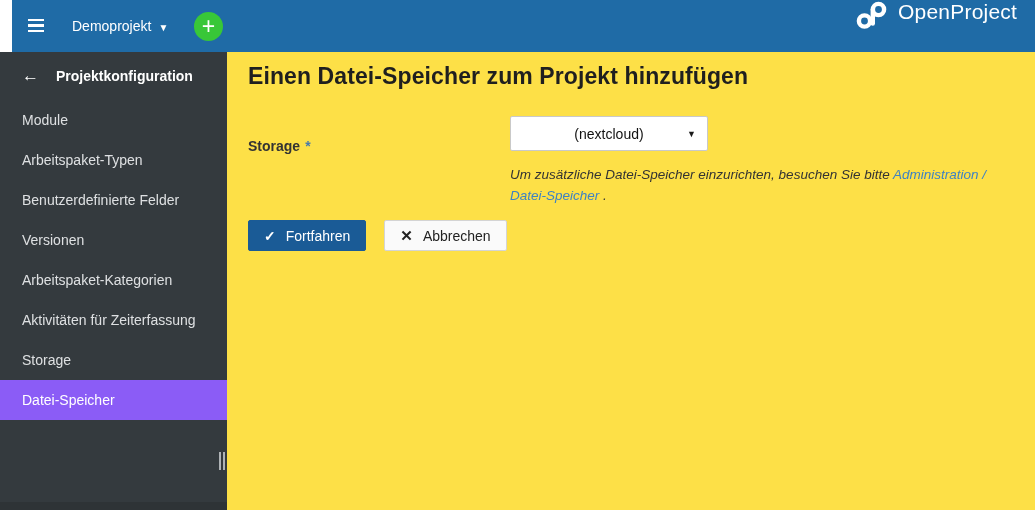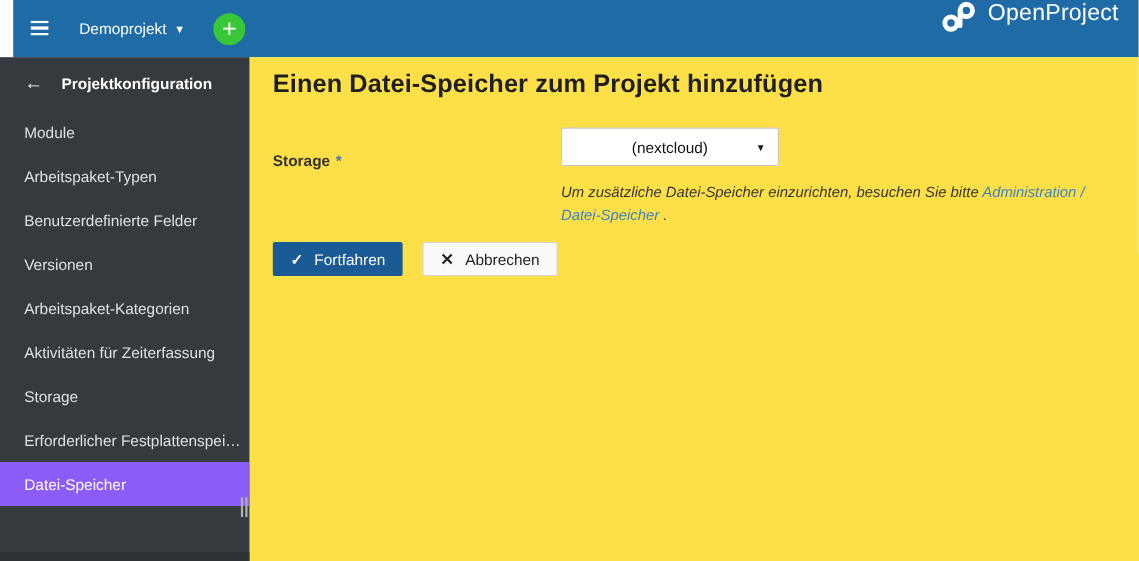--- a/index.html
+++ b/index.html
@@ -149,21 +149,20 @@
     <span class="sb-back">←</span>
     <span class="sb-header-label">Projektkonfiguration</span>
   </div>
   <div class="sb-item">Module</div>
   <div class="sb-item">Arbeitspaket-Typen</div>
   <div class="sb-item">Benutzerdefinierte Felder</div>
   <div class="sb-item">Versionen</div>
   <div class="sb-item">Arbeitspaket-Kategorien</div>
   <div class="sb-item">Aktivitäten für Zeiterfassung</div>
   <div class="sb-item">Storage</div>
-  <div class="sb-item">Erforderlicher Festplattenspei…</div>
   <div class="sb-item selected">Datei-Speicher</div>
   <div class="sb-grip"></div>
   <div class="sb-bottom-strip"></div>
 </nav>
 
 <main class="main">
   <h1 class="page-title">Einen Datei-Speicher zum Projekt hinzufügen</h1>
 
   <div class="form-label">
     <span>Storage</span><span class="required">*</span>

